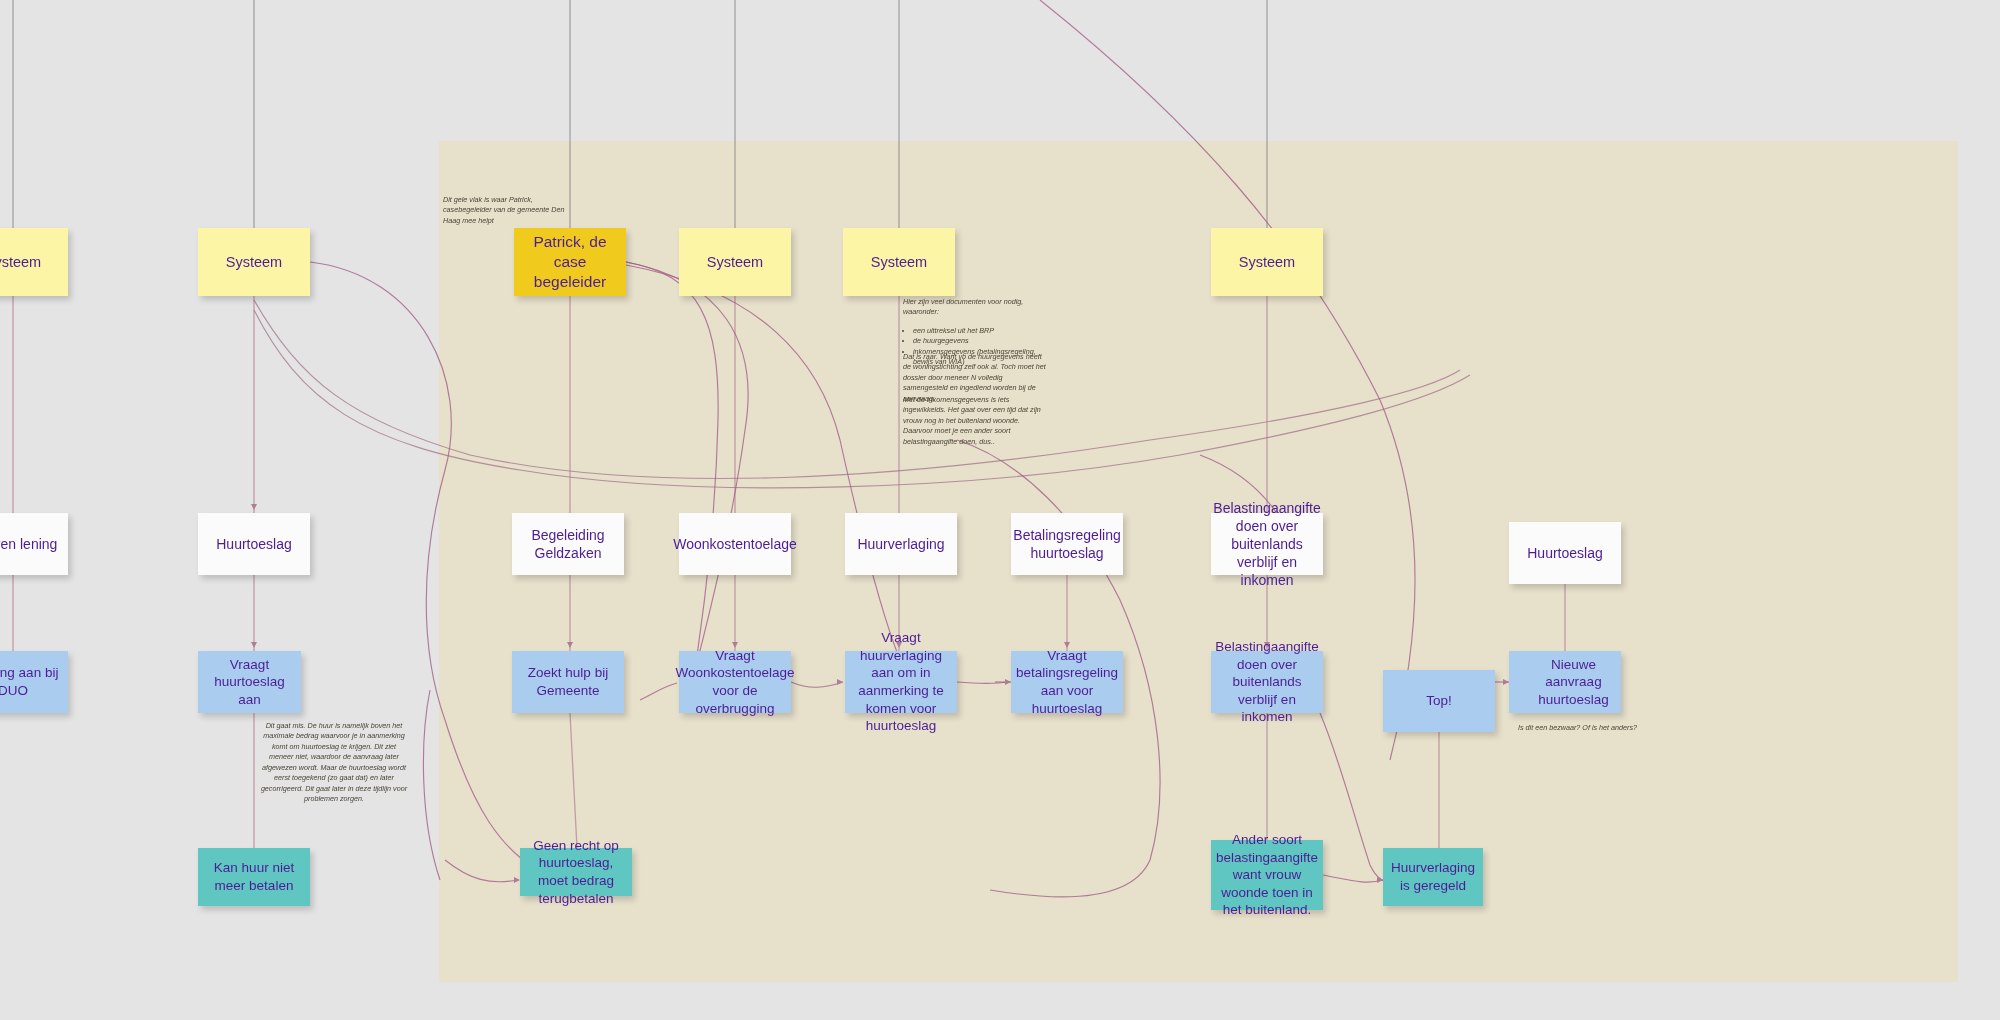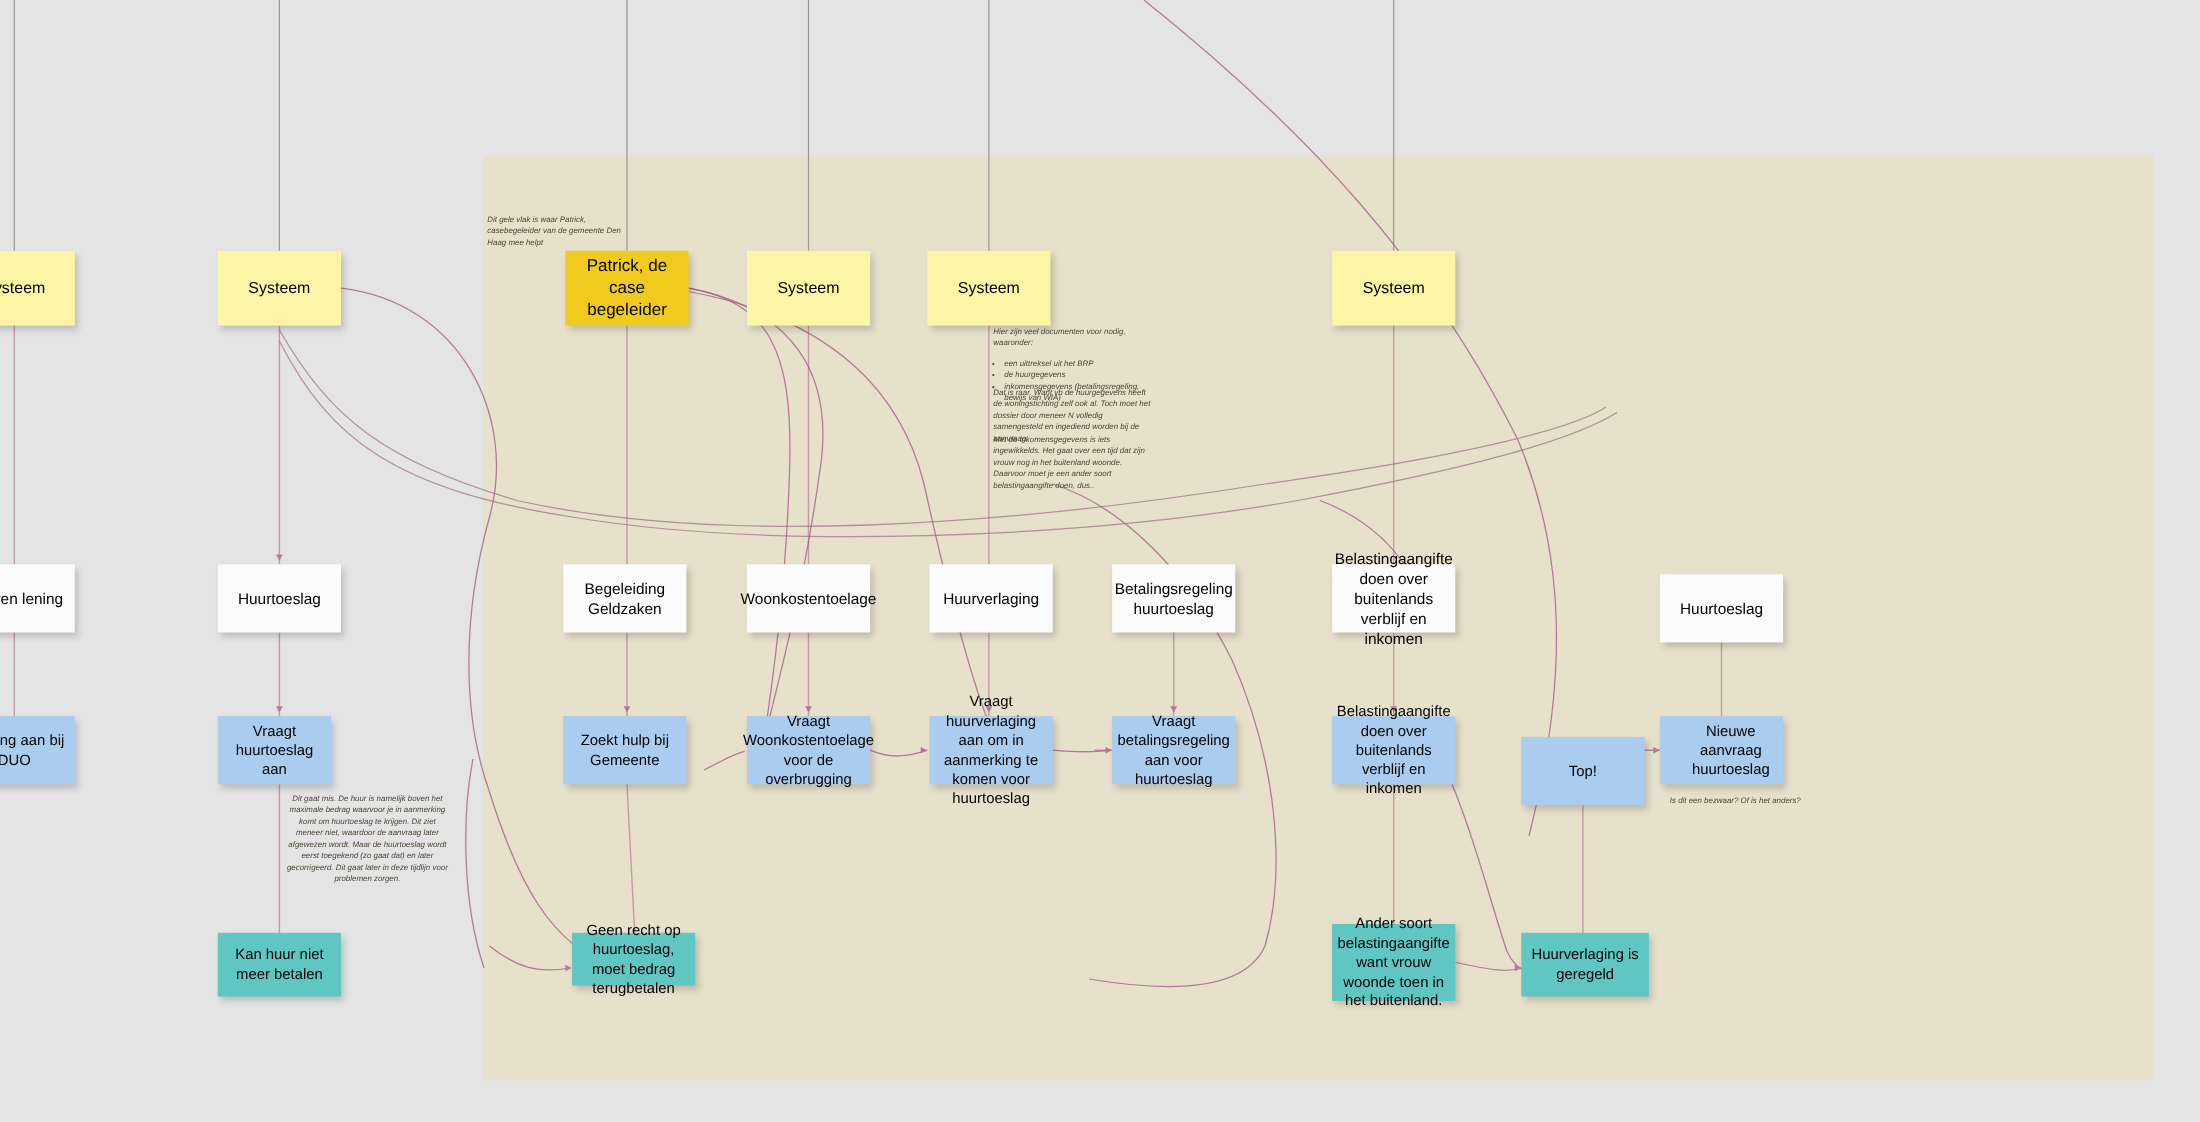--- a/index.html
+++ b/index.html
@@ -32,21 +32,21 @@
   .curve { stroke: #a05c87; stroke-width: 1.15; fill: none; opacity: .78; }
   .curve2 { stroke: #9e6f86; stroke-width: 1.15; fill: none; opacity: .72; }
 
   
   .card {
     position: absolute;
     display: flex;
     align-items: center;
     justify-content: center;
     text-align: center;
-    color: #000000;
+    color: #4c1d95;
     line-height: 1.3;
     padding: 4px 7px;
     box-shadow: 3px 4px 6px rgba(0,0,0,.17);
     z-index: 5;
   }
   .card.yellow  { background: #fbf5a5; font-size: 14.5px; }
   .card.gold    { background: #f0cb1e; font-size: 15.5px; }
   .card.white   { background: #fbfbfb; font-size: 14px; }
   .card.blue    { background: #aacdef; font-size: 13.5px; }
   .card.teal    { background: #5fc6c2; font-size: 13.5px; }
@@ -182,21 +182,21 @@
       <div class="card blue" style="left: 679px; top: 651px; width: 112px; height: 62px;">Vraagt Woonkostentoelage voor de overbrugging</div>
       <div class="card blue" style="left: 845px; top: 651px; width: 112px; height: 62px;">Vraagt huurverlaging aan om in aanmerking te komen voor huurtoeslag</div>
       <div class="card blue" style="left: 1011px; top: 651px; width: 112px; height: 62px;">Vraagt betalingsregeling aan voor huurtoeslag</div>
       <div class="card blue" style="left: 1211px; top: 651px; width: 112px; height: 62px;">Belastingaangifte doen over buitenlands verblijf en inkomen</div>
       <div class="card blue" style="left: 1383px; top: 651px; width: 112px; height: 62px; margin-top: 19px;">Top!</div>
       <div class="card blue" style="left: 1509px; top: 651px; width: 112px; height: 62px; padding-left: 24px;">Nieuwe aanvraag huurtoeslag</div>
       <div class="card blue" style="left: -42px; top: 651px; width: 110px; height: 62px;">...lening aan bij DUO</div>
       <div class="card teal" style="left: 198px; top: 848px; width: 112px; height: 58px;">Kan huur niet meer betalen</div>
       <div class="card teal" style="left: 520px; top: 848px; width: 112px; height: 48px;">Geen recht op huurtoeslag, moet bedrag terugbetalen</div>
       <div class="card teal" style="left: 1211px; top: 840px; width: 112px; height: 70px;">Ander soort belastingaangifte want vrouw woonde toen in het buitenland.</div>
-      <div class="card teal" style="left: 1383px; top: 848px; width: 116px; height: 58px;">Huurverlaging is geregeld</div>
+      <div class="card teal" style="left: 1383px; top: 848px; width: 100px; height: 58px;">Huurverlaging is geregeld</div>
     </div>
 
   <div class="note" style="left:443px; top:195px; width:125px;">Dit gele vlak is waar Patrick, casebegeleider van de gemeente Den Haag mee helpt</div>
 
   <div class="note" style="left:903px; top:297px; width:148px;">
     <p>Hier zijn veel documenten voor nodig, waaronder:</p>
     <ul>
       <li>een uittreksel uit het BRP</li>
       <li>de huurgegevens</li>
       <li>inkomensgegevens (betalingsregeling, bewijs van WIA)</li>

